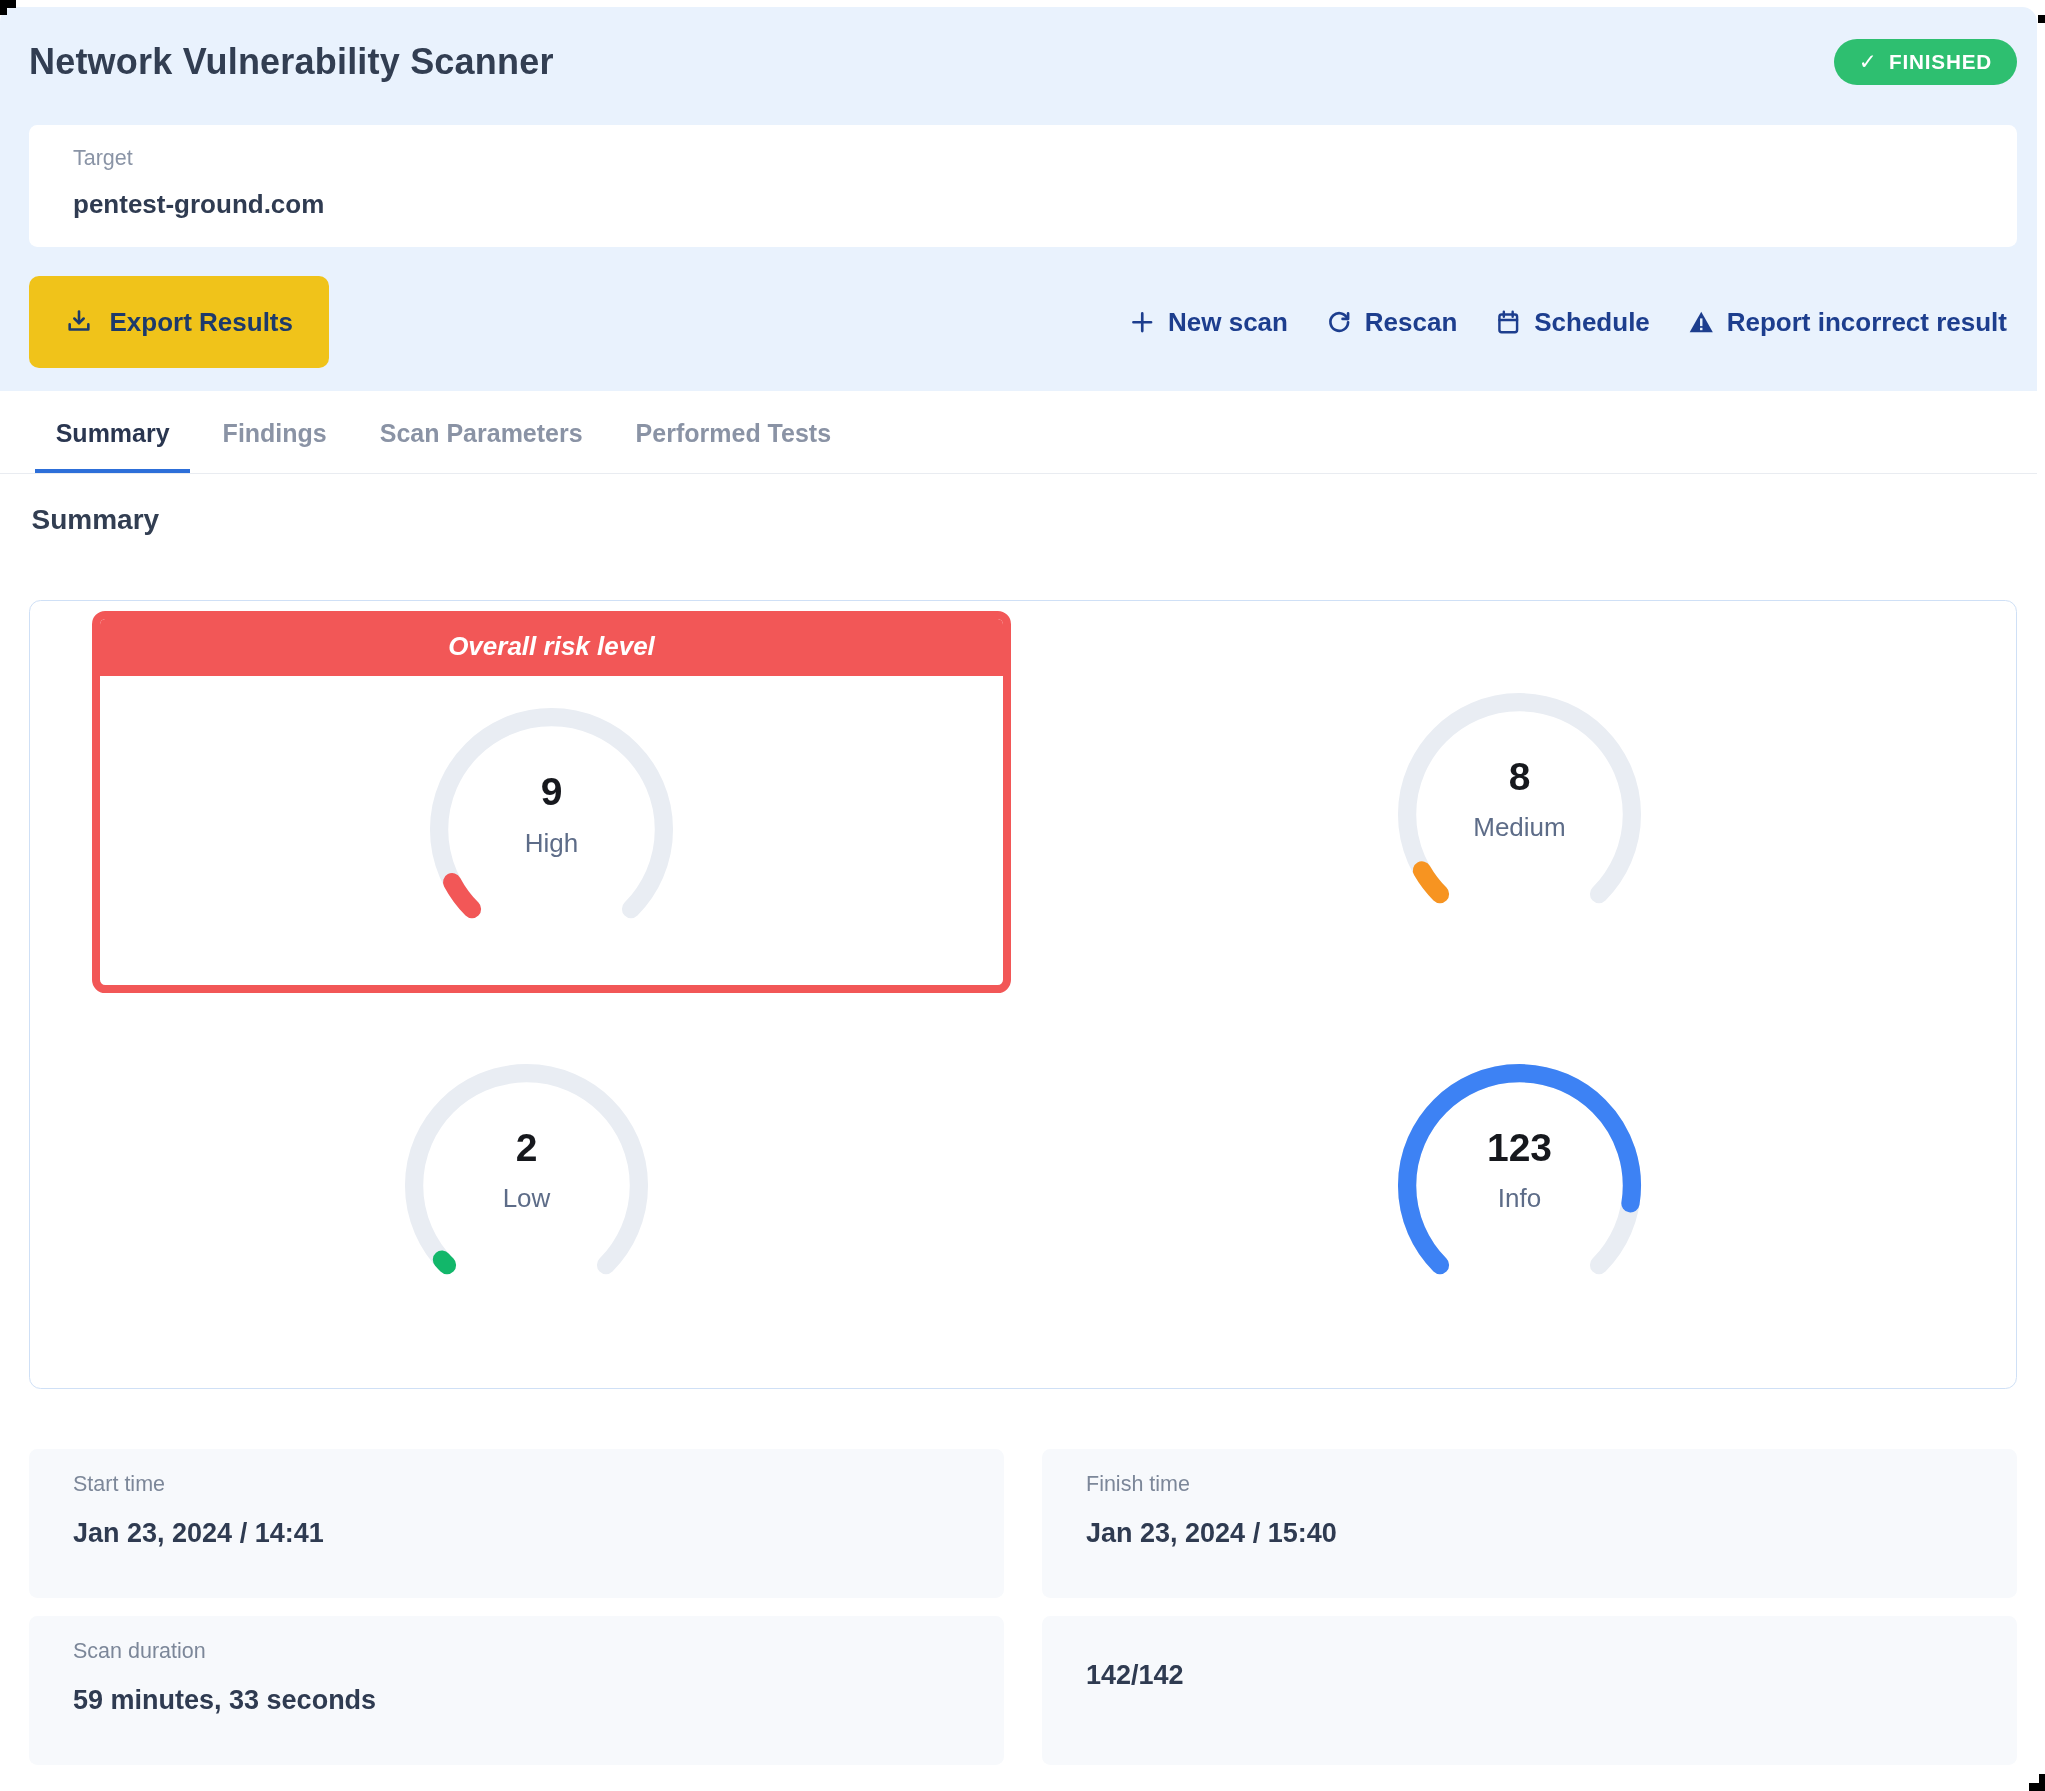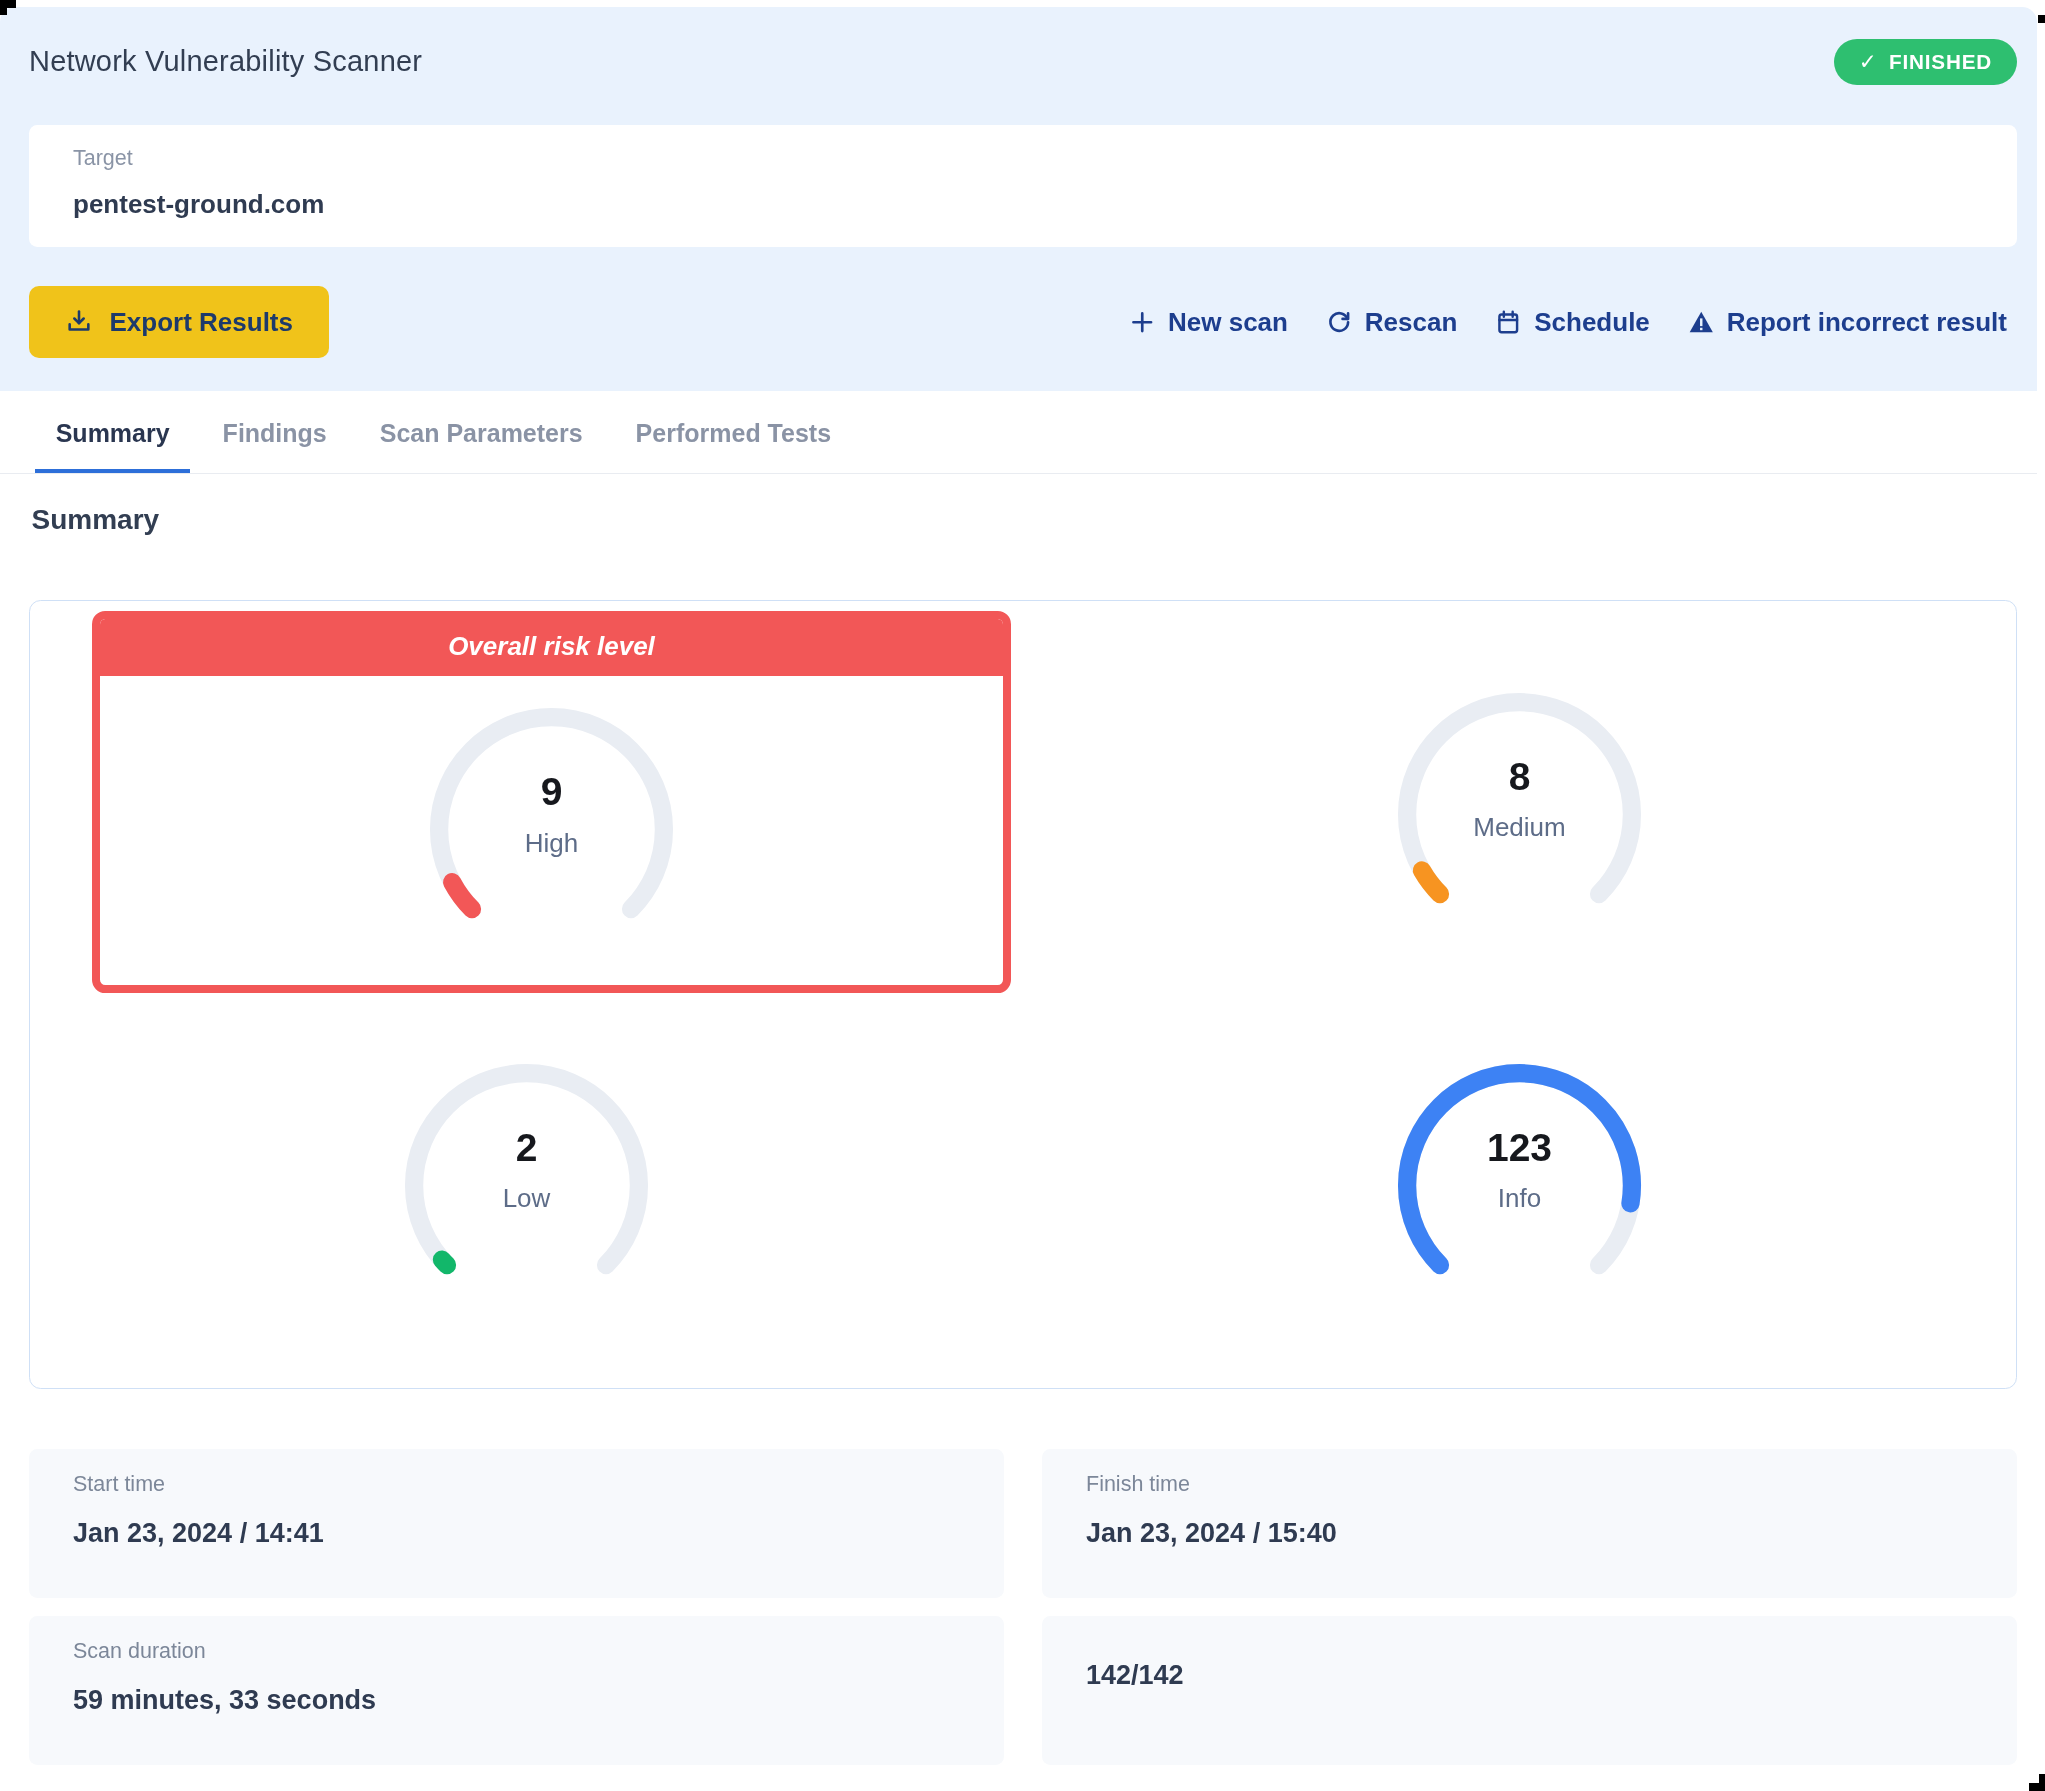--- a/index.html
+++ b/index.html
@@ -5,32 +5,32 @@
   * { margin:0; padding:0; box-sizing:border-box; }
   html,body { width:2046px; height:1791px; background:#fff; font-family:"Liberation Sans", sans-serif; }
   body { position:relative; overflow:hidden; }
 
   .app { position:absolute; left:0; top:6.6px; width:2037px; height:1785px;
          border-radius:15px 15px 0 0; overflow:hidden; background:#fff; }
 
   
   .header { background:var(--header-bg,#e9f2fd); padding:25px 20px 28px 29px; }
   .title-row { display:flex; align-items:center; justify-content:space-between; height:60px; margin-bottom:33px; }
-  .page-title { font-size:29px; font-weight:400; color:var(--title,#323e52); letter-spacing:0.2px; }
+  .page-title { font-size:36px; font-weight:700; color:var(--title,#323e52); letter-spacing:0.2px; }
   .status-badge { display:flex; align-items:center; gap:11.6px; height:46px; padding:0 25px;
                   border-radius:23px; background:var(--badge-green,#2ebf70); color:#fff;
                   font-size:20.7px; font-weight:700; letter-spacing:0.8px; }
   .status-badge .check { font-size:21.5px; font-weight:400; }
 
   .target-card { background:#fff; border-radius:8.3px; padding:21.5px 44px; height:122px; margin-bottom:35px; }
   .target-label { font-size:21.5px; color:#8a94a6; }
   .target-value { margin-top:18px; font-size:26px; font-weight:700; color:var(--detail-value,#2f3b51); }
 
   .actions-row { display:flex; align-items:center; justify-content:space-between; height:81px; }
-  .export-btn { display:flex; align-items:center; gap:16.5px; height:72px; padding:0 36px;
+  .export-btn { display:flex; align-items:center; gap:16.5px; height:92px; padding:0 36px;
                 background:var(--export-yellow,#f0c31a); border:none; border-radius:10px;
                 font-family:inherit; font-size:26px; font-weight:700; color:var(--export-text,#1d3a6b); cursor:pointer; }
   .links { display:flex; align-items:center; gap:38px; padding-right:10px; }
   .action-link { display:flex; align-items:center; gap:12.4px; font-size:26px; font-weight:700;
                  color:var(--link-navy,#1d3e8e); text-decoration:none; cursor:pointer; }
   .action-link svg, .export-btn svg { display:block; }
 
   
   .tabs { display:flex; gap:11.6px; padding-left:35px; background:#fff;
           border-bottom:1.7px solid #e9ecf1; }

